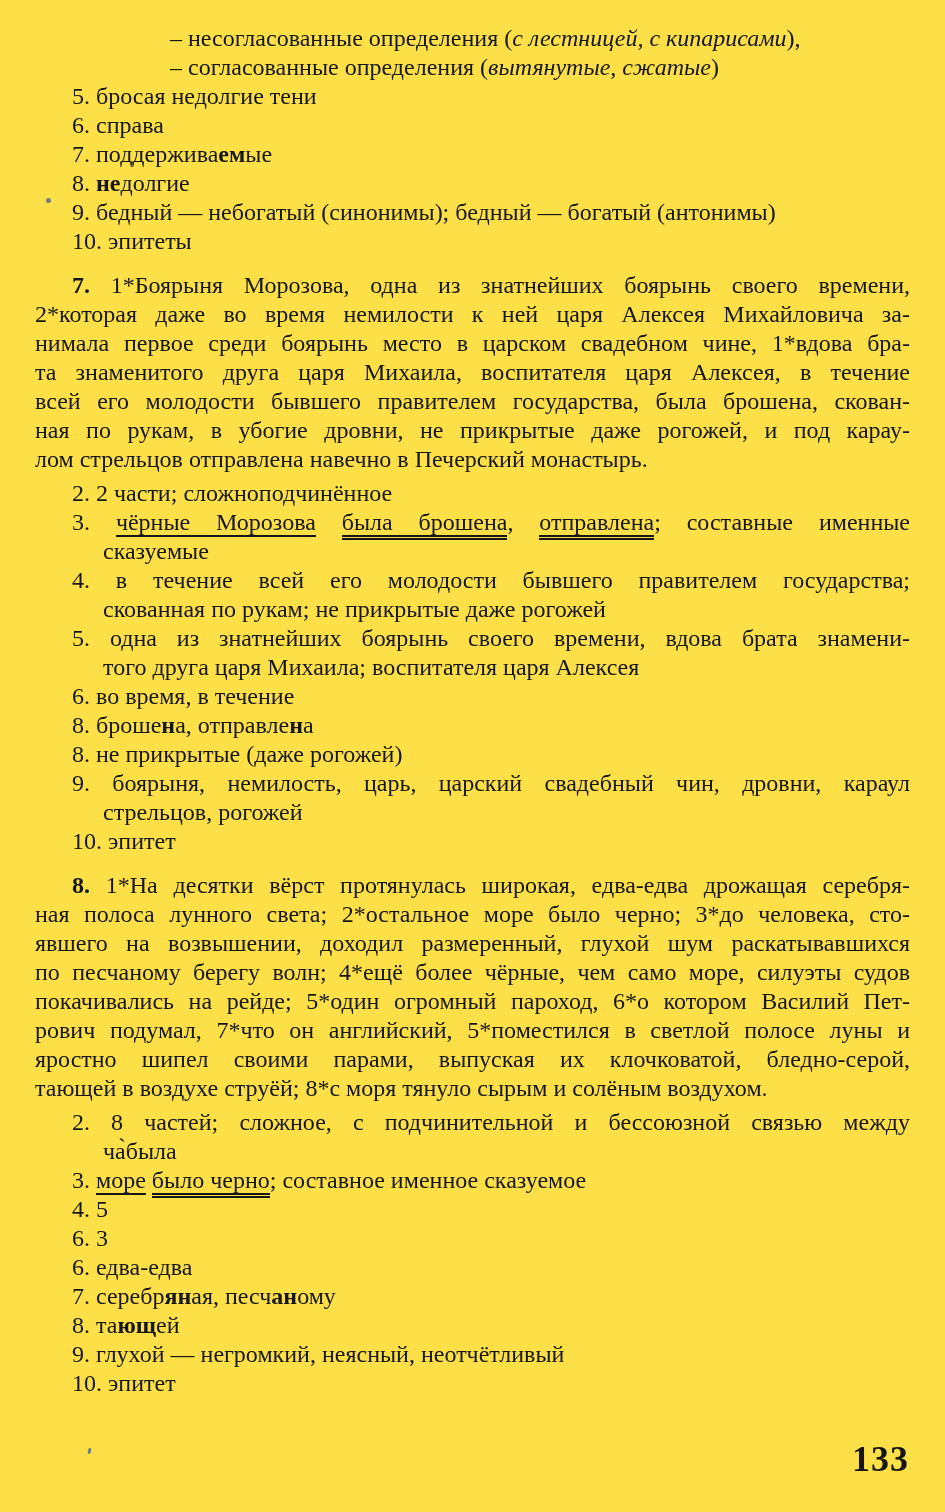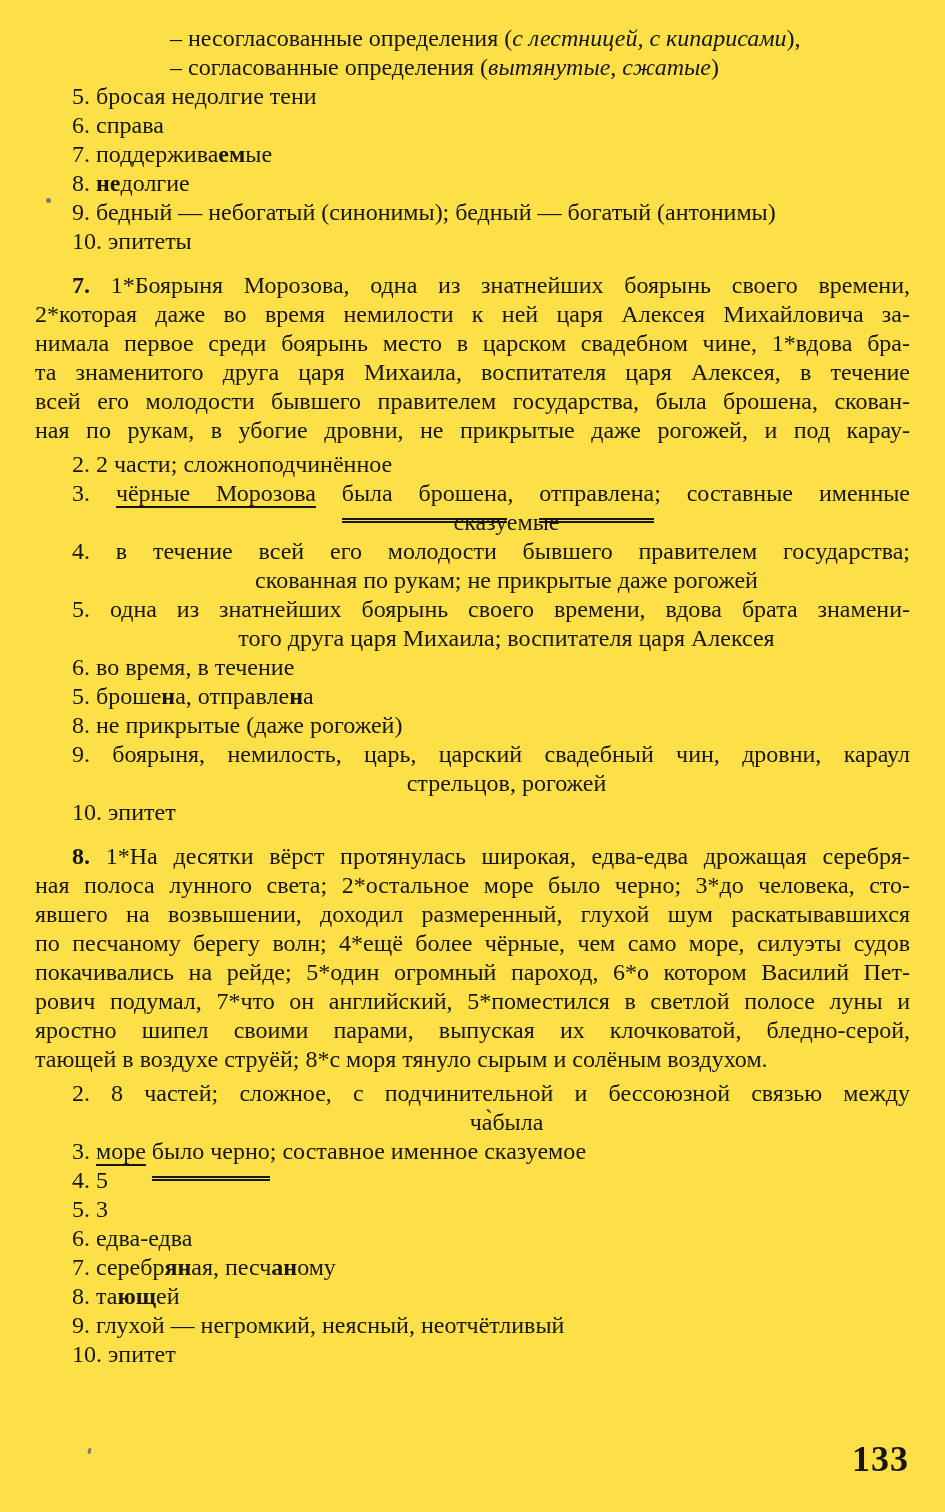--- a/index.html
+++ b/index.html
@@ -17,29 +17,29 @@
     width:875px;
   }
   .line{
     font-size:24px;
     line-height:29px;
     min-height:29px;
     white-space:normal;
   }
   .hang{padding-left:135px;}
   .num{padding-left:37px;}
-  .cont{padding-left:68px;text-align:center;}
+  .cont{padding-left:68px;}
   .jus{text-align:justify;text-align-last:justify;}
   .pfirst{text-indent:37px;}
   .block{margin:0;}
   .block.para{margin:15px 0 5px 0;}
   .s-b{font-weight:700;}
   .s-i{font-style:italic;}
   .s-u{border-bottom:2px solid #161616;padding-bottom:0;}
-  .s-uu{border-bottom:5px double #161616;padding-bottom:12px;}
+  .s-uu{border-bottom:5px double #161616;padding-bottom:0;}
   .pageno{
     position:absolute;
     right:36px;top:1438px;
     font-size:36px;
     font-weight:600;
     letter-spacing:1px;
   }
   .speck{
     position:absolute;
     background:#7a7a78;
@@ -65,52 +65,53 @@
         <div class="line num"><span>9. бедный — небогатый (синонимы); бедный — богатый (антонимы)</span></div>
         <div class="line num"><span>10. эпитеты</span></div>
       </div>
     <div class="block para">
         <div class="line pfirst jus"><span class="s-b">7. </span><span>1*Боярыня Морозова, одна из знатнейших боярынь своего времени,</span></div>
         <div class="line jus"><span>2*которая даже во время немилости к ней царя Алексея Михайловича за-</span></div>
         <div class="line jus"><span>нимала первое среди боярынь место в царском свадебном чине, 1*вдова бра-</span></div>
         <div class="line jus"><span>та знаменитого друга царя Михаила, воспитателя царя Алексея, в течение</span></div>
         <div class="line jus"><span>всей его молодости бывшего правителем государства, была брошена, скован-</span></div>
         <div class="line jus"><span>ная по рукам, в убогие дровни, не прикрытые даже рогожей, и под карау-</span></div>
+        <div class="line"><span>лом стрельцов отправлена навечно в Печерский монастырь.</span></div>
       </div>
     <div class="block">
         <div class="line num"><span>2. 2 части; сложноподчинённое</span></div>
         <div class="line num jus"><span>3. </span><span class="s-u">чёрные Морозова</span><span> </span><span class="s-uu">была брошена</span><span>, </span><span class="s-uu">отправлена</span><span>; составные именные</span></div>
         <div class="line cont"><span>сказуемые</span></div>
         <div class="line num jus"><span>4. в течение всей его молодости бывшего правителем государства;</span></div>
         <div class="line cont"><span>скованная по рукам; не прикрытые даже рогожей</span></div>
         <div class="line num jus"><span>5. одна из знатнейших боярынь своего времени, вдова брата знамени-</span></div>
         <div class="line cont"><span>того друга царя Михаила; воспитателя царя Алексея</span></div>
         <div class="line num"><span>6. во время, в течение</span></div>
-        <div class="line num"><span>5. броше</span><span class="s-b">н</span><span>а, отправле</span><span class="s-b">н</span><span>а</span></div>
+        <div class="line num"><span>8. броше</span><span class="s-b">н</span><span>а, отправле</span><span class="s-b">н</span><span>а</span></div>
         <div class="line num"><span>8. не прикрытые (даже рогожей)</span></div>
         <div class="line num jus"><span>9. боярыня, немилость, царь, царский свадебный чин, дровни, караул</span></div>
         <div class="line cont"><span>стрельцов, рогожей</span></div>
         <div class="line num"><span>10. эпитет</span></div>
       </div>
     <div class="block para">
         <div class="line pfirst jus"><span class="s-b">8. </span><span>1*На десятки вёрст протянулась широкая, едва-едва дрожащая серебря-</span></div>
         <div class="line jus"><span>ная полоса лунного света; 2*остальное море было черно; 3*до человека, сто-</span></div>
         <div class="line jus"><span>явшего на возвышении, доходил размеренный, глухой шум раскатывавшихся</span></div>
         <div class="line jus"><span>по песчаному берегу волн; 4*ещё более чёрные, чем само море, силуэты судов</span></div>
         <div class="line jus"><span>покачивались на рейде; 5*один огромный пароход, 6*о котором Василий Пет-</span></div>
         <div class="line jus"><span>рович подумал, 7*что он английский, 5*поместился в светлой полосе луны и</span></div>
         <div class="line jus"><span>яростно шипел своими парами, выпуская их клочковатой, бледно-серой,</span></div>
         <div class="line"><span>тающей в воздухе струёй; 8*с моря тянуло сырым и солёным воздухом.</span></div>
       </div>
     <div class="block">
         <div class="line num jus"><span>2. 8 частей; сложное, с подчинительной и бессоюзной связью между</span></div>
         <div class="line cont"><span>ча̀была</span></div>
         <div class="line num"><span>3. </span><span class="s-u">море</span><span> </span><span class="s-uu">было черно</span><span>; составное именное сказуемое</span></div>
         <div class="line num"><span>4. 5</span></div>
-        <div class="line num"><span>5. 3</span></div>
+        <div class="line num"><span>6. 3</span></div>
         <div class="line num"><span>6. едва-едва</span></div>
         <div class="line num"><span>7. серебр</span><span class="s-b">ян</span><span>ая, песч</span><span class="s-b">ан</span><span>ому</span></div>
         <div class="line num"><span>8. та</span><span class="s-b">ющ</span><span>ей</span></div>
         <div class="line num"><span>9. глухой — негромкий, неясный, неотчётливый</span></div>
         <div class="line num"><span>10. эпитет</span></div>
       </div>
   </div>
   <div class="pageno">133</div>
   <div class="speck a"></div>
   <div class="speck b"></div>

